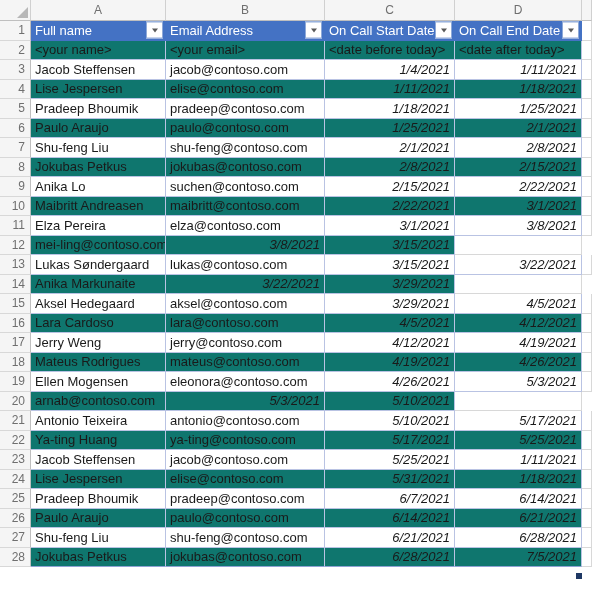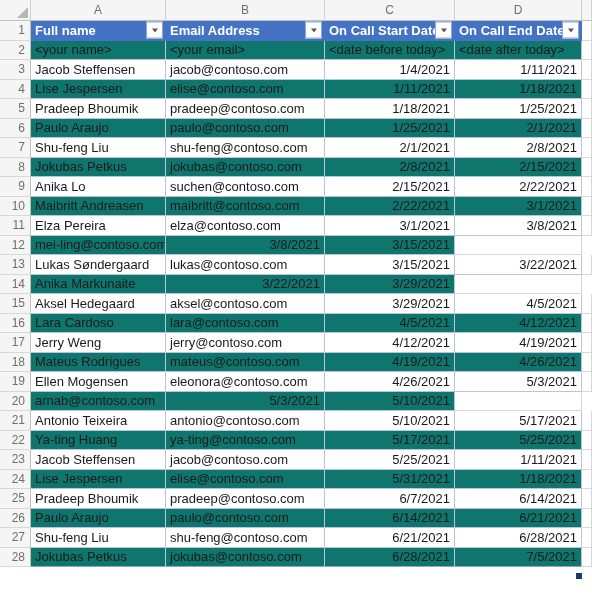--- a/index.html
+++ b/index.html
@@ -78,42 +78,42 @@
     color: #1a1a1a;
     display: flex;
     align-items: center;
     padding: 0 4px;
     overflow: hidden;
     white-space: nowrap;
     border-right: 1px solid #b9c3e3;
     border-bottom: 1px solid #b9c3e3;
     background: #ffffff;
   }
-  .cell.num { justify-content: flex-end; }
+  .cell.num { justify-content: flex-end; font-style: italic; }
   .band { background: #0f766e; }
 
   
   .outside {
     height: 19.5px;
     box-sizing: border-box;
     border-right: 1px solid #d8d8d8;
     border-bottom: 1px solid #d8d8d8;
     background: #ffffff;
   }
   .outside.head {
     height: 21px;
     background: #f5f5f5;
     border-bottom: 1px solid #bfbfbf;
   }
 
   
   .thead .cell {
     background: #4472c4;
     color: #ffffff;
-    font-weight: bold;
+    font-weight: normal;
     border-right: 1px solid #4472c4;
     border-bottom: 1px solid #4472c4;
     justify-content: flex-start;
     position: relative;
     padding-right: 20px;
     text-align: center;
   }
   .filter-btn {
     position: absolute;
     right: 2px;

